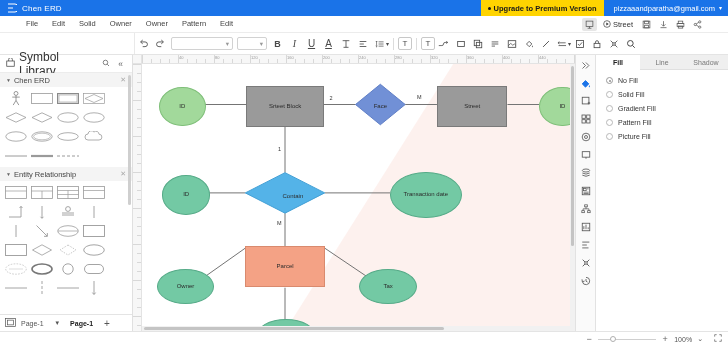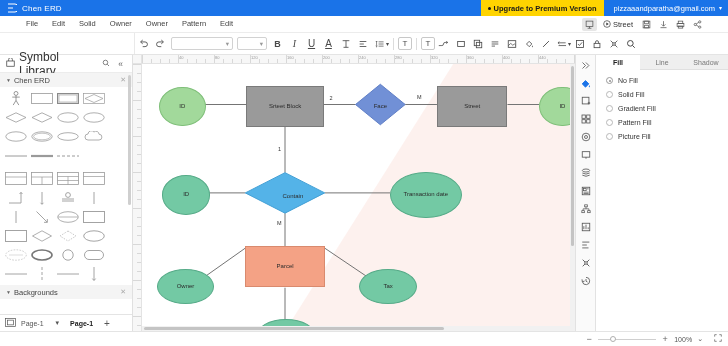--- a/index.html
+++ b/index.html
@@ -497,20 +497,25 @@
                 <path d="M0 3 H22" stroke="#9a9a9a" stroke-width="2.2"></path>
               </svg>
           </div>
           <div class="shape-cell">
             <svg width="22" height="6" viewBox="0 0 22 6">
                 <path d="M0 3 H22" stroke="#9a9a9a" stroke-width="1" stroke-dasharray="3 2"></path>
               </svg>
           </div>
         </div>
 
+        <div class="lp-group-head">
+          <span class="grp-caret">▼</span>
+          <span>Entity Relationship</span>
+          <span class="grp-x">✕</span>
+        </div>
         <div class="shape-grid">
           <div class="shape-cell">
             <svg width="22" height="13" viewBox="0 0 22 13">
                 <rect x=".5" y=".5" width="21" height="12" fill="#fff" stroke="#9a9a9a" stroke-width=".8"></rect>
                 <path d="M.5 5 H21.5" stroke="#9a9a9a" stroke-width=".7"></path>
               </svg>
           </div>
           <div class="shape-cell">
             <svg width="22" height="13" viewBox="0 0 22 13">
                 <rect x=".5" y=".5" width="21" height="12" fill="#fff" stroke="#9a9a9a" stroke-width=".8"></rect>
@@ -631,25 +636,20 @@
               </svg>
           </div>
           <div class="shape-cell">
             <svg width="10" height="14" viewBox="0 0 10 14">
                 <path d="M5 0 V13" stroke="#9a9a9a" stroke-width=".9"></path>
                 <path d="M3.4 11.6 L5 13.6 L6.6 11.6" stroke="#9a9a9a" stroke-width=".9" fill="none"></path>
               </svg>
           </div>
         </div>
 
-        <div class="lp-group-head">
-          <span class="grp-caret">▼</span>
-          <span>Backgrounds</span>
-          <span class="grp-x">✕</span>
-        </div>
         <div class="shape-grid">
           
           
           
           
           
         </div>
       </div>
 
       <div class="lp-footer">

